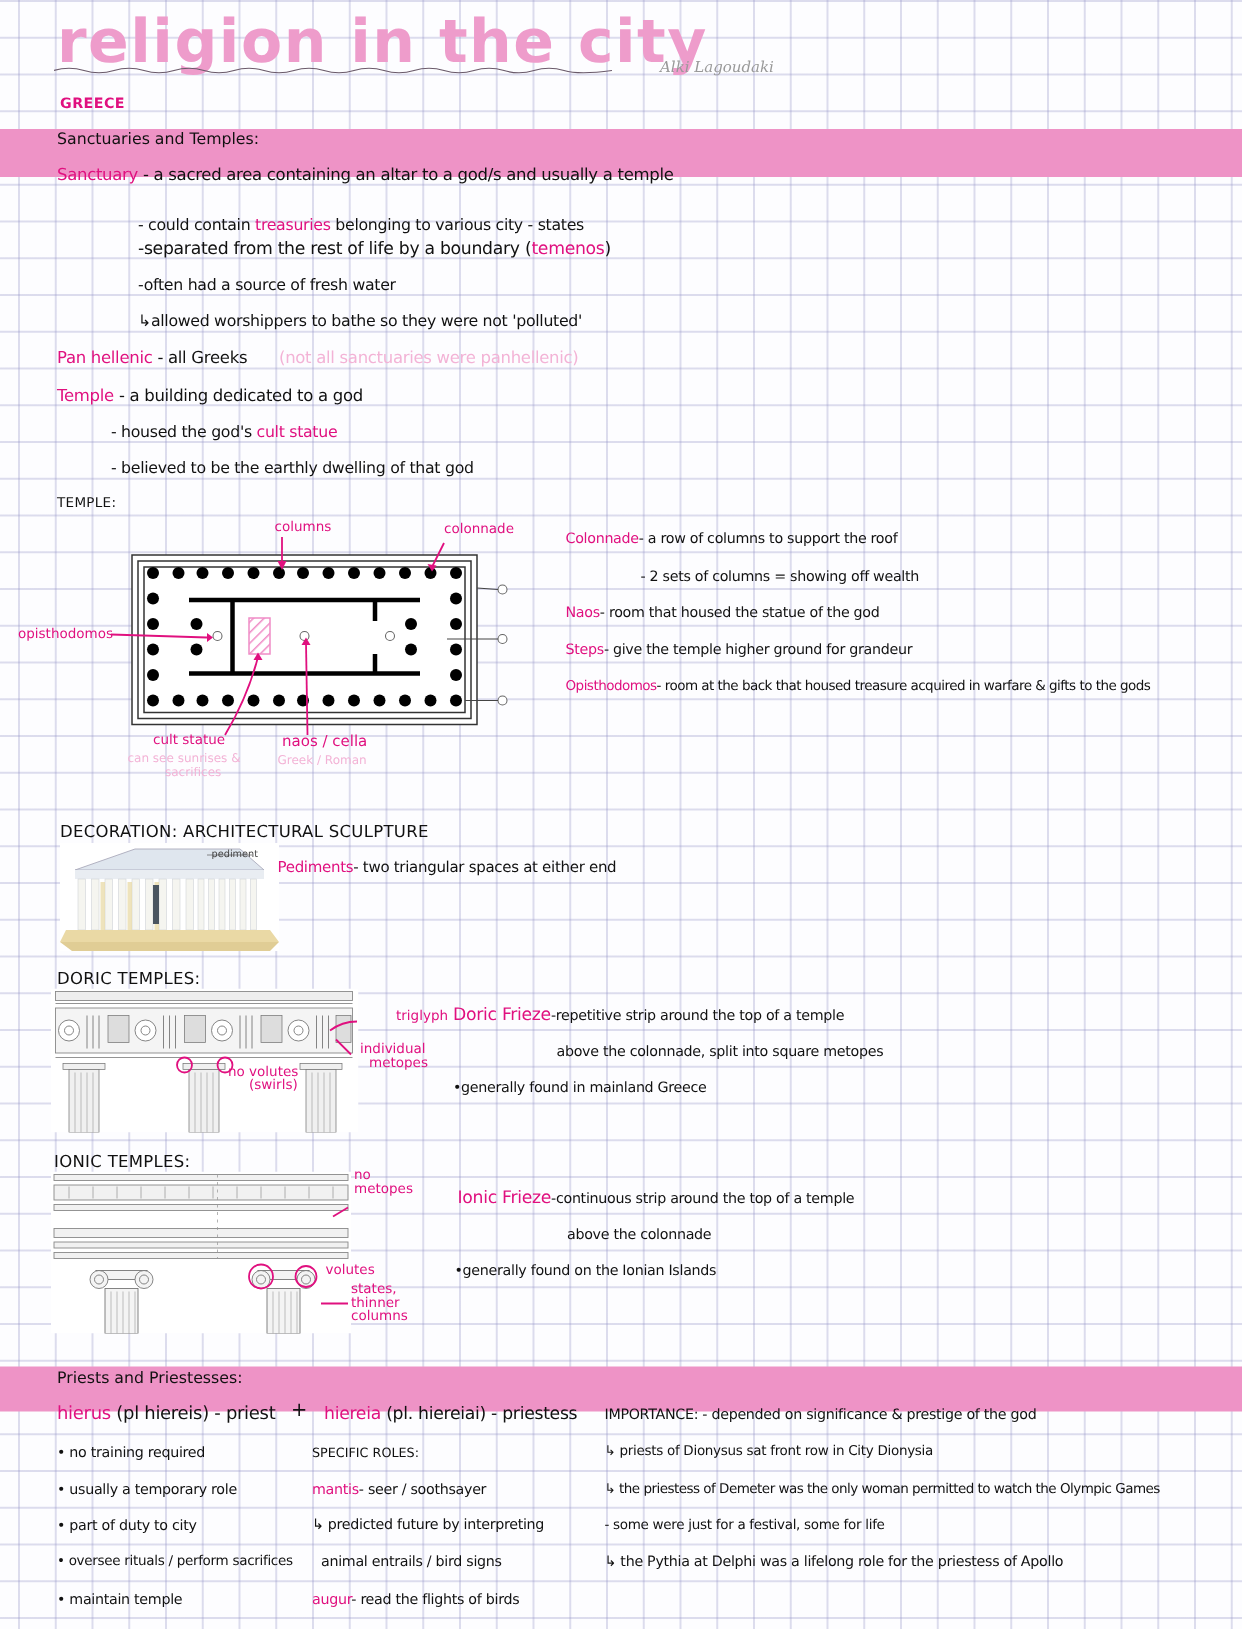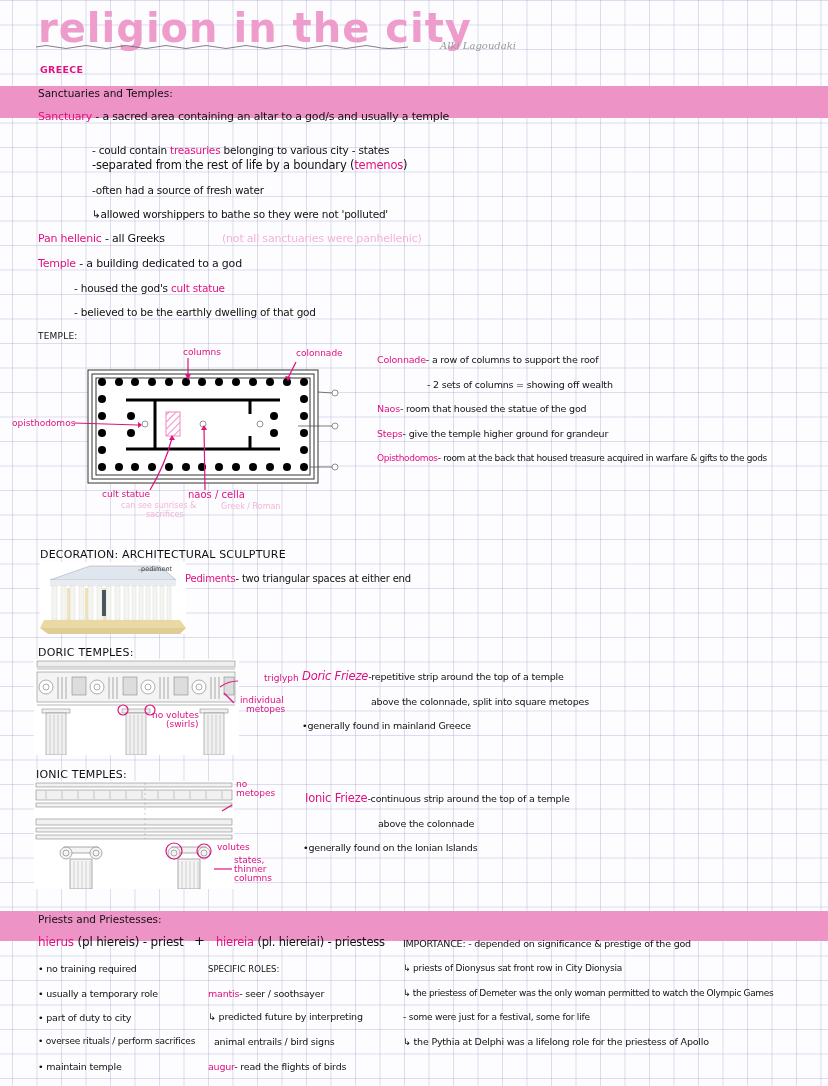--- a/index.html
+++ b/index.html
@@ -10,21 +10,21 @@
       linear-gradient(to right, rgba(150,150,200,0.32) 1px, transparent 1px),
       linear-gradient(to bottom, rgba(150,150,200,0.32) 1px, transparent 1px);
     background-size:24.5px 24.5px;
     background-position:12px 0;
     font-family:"DejaVu Sans", sans-serif;
     color:#111;
   }
   .abs { position:absolute; white-space:nowrap; }
   .hw { font-family:"DejaVu Sans", sans-serif; font-size:10.5px; letter-spacing:-0.2px; color:#111; }
   .pk { color:#e0107f; }
-  .lpk { color:#f3b3d6;margin-left:36px; }
+  .lpk { color:#f3b3d6; }
   .title {
     font-family:"DejaVu Sans", sans-serif; font-size:40px; font-weight:bold;
     color:#ee9ccb; letter-spacing:1px; line-height:1;
   }
   .underline-wave { position:absolute; left:36px; top:44px; width:372px; height:6px; }
   .author { font-family:"DejaVu Serif", serif; font-style:italic; font-size:10px; color:#999; }
   .band { position:absolute; left:0; width:828px; background:#ee93c6; }
   .band span { position:absolute; left:38px; font-size:10.5px; color:#111; }
   .caps { font-size:9.5px; font-weight:bold; letter-spacing:0.3px; }
   .caps2 { font-size:11px; letter-spacing:0.2px; }
@@ -302,21 +302,21 @@
 <div class="abs small pk" style="left:240px; top:673px;padding-left:24px;">triglyph</div>
 <div class="abs small pk" style="left:240px; top:696px; line-height:9px;">
   <div>individual</div>
   <div style="padding-left:6px;">metopes</div>
 </div>
 <div class="abs small pk" style="left:152px; top:711px; line-height:9px;">
   <div>no volutes</div>
   <div style="padding-left:14px;">(swirls)</div>
 </div>
 <div class="abs hw" style="left:302px; top:669px; font-size:9.5px;">
-  <span class="pk" style="font-size:11.5px;font-style:italic;">Doric Frieze</span><span>-repetitive strip around the top of a temple</span>
+  <span class="pk" style="font-size:11.5px;">Doric Frieze</span><span>-repetitive strip around the top of a temple</span>
 </div>
 <div class="abs hw" style="left:371px; top:696px; font-size:9.5px;">above the colonnade, split into square metopes</div>
 <div class="abs hw" style="left:302px; top:720px; font-size:9.5px;">•generally found in mainland Greece</div>
 
 <div class="abs caps2" style="left:36px; top:768px;">IONIC TEMPLES:</div>
 <svg class="abs" style="left:34px; top:781px;" width="200" height="108" viewBox="0 0 200 108">
   <rect width="200" height="108" fill="#fff"></rect>
   <g stroke="#888" stroke-width="0.6" fill="#f1f1f1">
     <rect x="2" y="2" width="196" height="4"></rect>
     <rect x="2" y="9" width="196" height="10"></rect>

